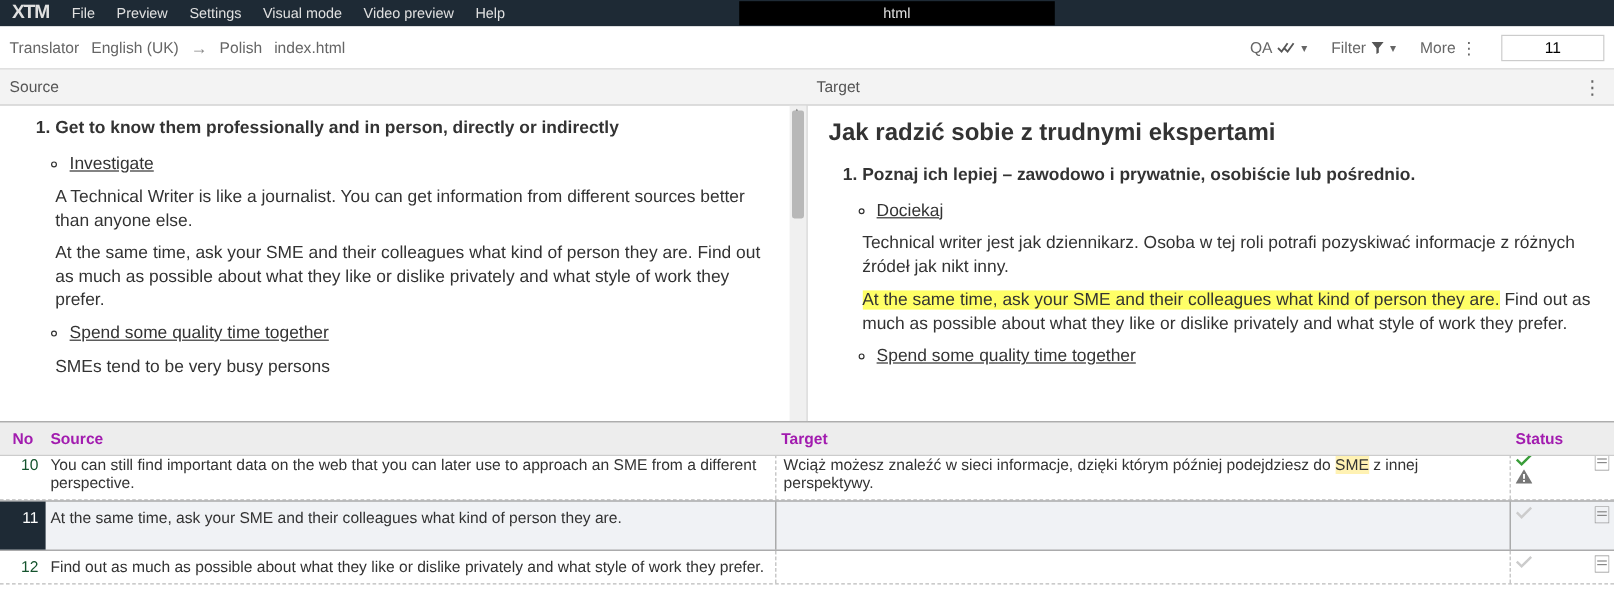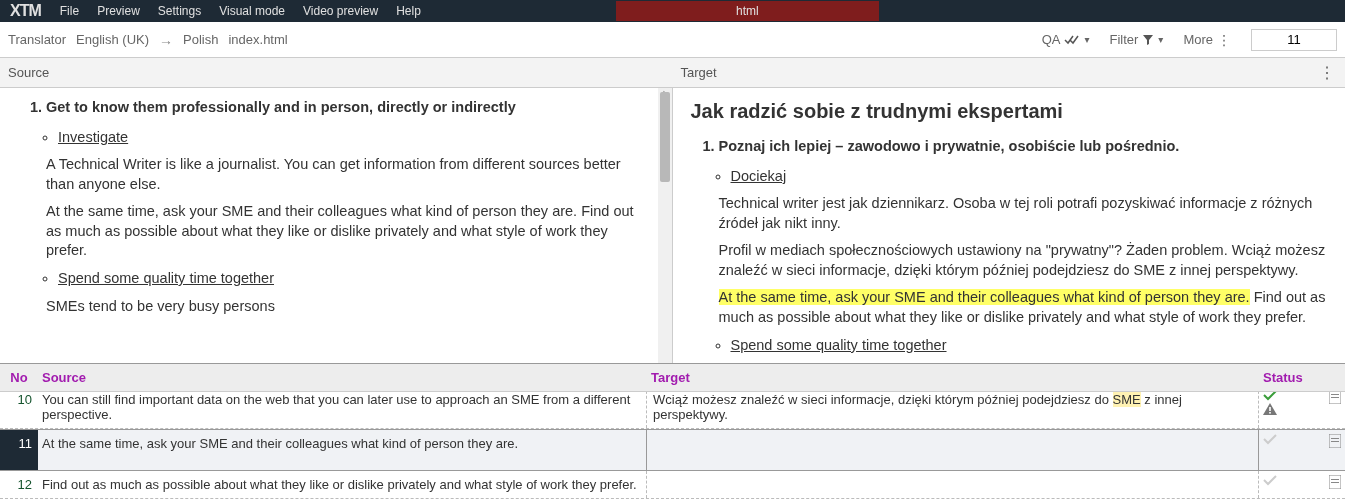--- a/index.html
+++ b/index.html
@@ -5,21 +5,21 @@
 * { margin: 0; padding: 0; box-sizing: border-box; }
 body { font-family: Arial, sans-serif; font-size: 13px; color: #333; background: #fff; overflow: hidden; }
 .wrap { width: 1345px; height: 502px; display: flex; flex-direction: column; }
 
 
 .topbar { background: #1e2a35; color: #e0e0e0; height: 22px; display: flex; align-items: center; font-size: 12px; }
 .logo { font-weight: bold; font-size: 16px; letter-spacing: -1px; padding: 0 10px; font-family: Arial, sans-serif; }
 .menu-items { display: flex; }
 .menu-items span { padding: 0 9px; cursor: pointer; }
 .tab-center { flex: 1; display: flex; justify-content: center; }
-.tab-label { background: #7f1d1d; padding: 3px 120px; font-size: 12px; }
+.tab-label { background: #000000; padding: 3px 120px; font-size: 12px; }
 .tab-right { width: 280px; }
 
 
 .subhead { background: #fff; border-bottom: 1px solid #ccc; height: 36px; display: flex; align-items: center; padding: 0 8px; font-size: 13px; color: #666; }
 .subhead-left { display: flex; align-items: center; gap: 10px; text-align: center; }
 .arrow { font-size: 14px; color: #888; }
 .subhead-right { margin-left: auto; display: flex; align-items: center; gap: 20px; }
 .sub-item { display: flex; align-items: center; gap: 4px; cursor: pointer; }
 .seg-input { width: 86px; height: 22px; border: 1px solid #ccc; text-align: center; font-size: 13px; }
 
@@ -149,21 +149,20 @@
     </div>
     <div class="pane tgt">
       <h3>Jak radzić sobie z trudnymi ekspertami</h3>
       <ol>
           <li>Poznaj ich lepiej – zawodowo i prywatnie, osobiście lub pośrednio.</li>
         </ol>
       <ul>
           <li>Dociekaj</li>
         </ul>
       <p>Technical writer jest jak dziennikarz. Osoba w tej roli potrafi pozyskiwać informacje z różnych źródeł jak nikt inny.</p>
-      <p>Profil w mediach społecznościowych ustawiony na "prywatny"?  Żaden problem. Wciąż możesz znaleźć w sieci informacje, dzięki którym później podejdziesz do SME z innej perspektywy.</p>
       <p><span class="hl">At the same time, ask your SME and their colleagues what kind of person they are.</span><span> Find out as much as possible about what they like or dislike privately and what style of work they prefer.</span></p>
       <ul>
           <li>Spend some quality time together</li>
         </ul>
     </div>
   </div>
 
   <div class="gridhead">
     <div class="gh-no">No</div>
     <div class="gh-src">Source</div>

